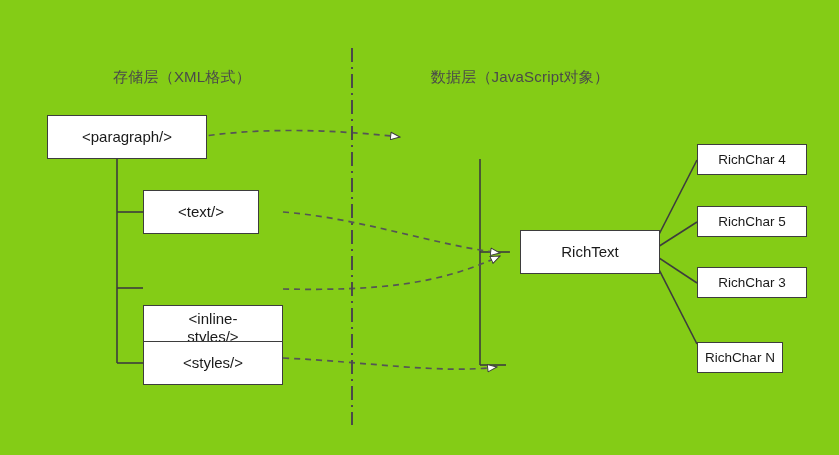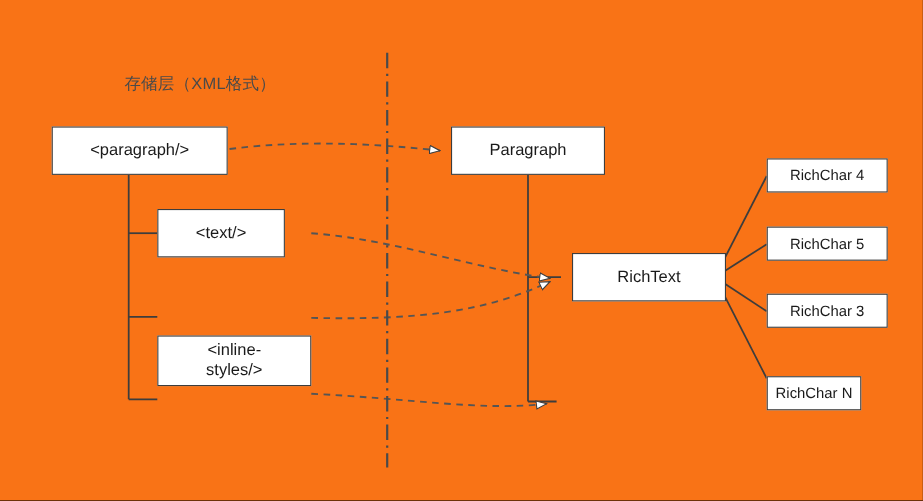--- a/index.html
+++ b/index.html
@@ -4,21 +4,21 @@
 <style>
   html, body {
     margin: 0;
     padding: 0;
     background: #000000;
   }
   #stage {
     position: relative;
     width: 839px;
     height: 455px;
-    background: #f97316;
+    background: #84cc16;
     overflow: hidden;
     font-family: "Liberation Sans", "DejaVu Sans", sans-serif;
   }
   .layer-title {
     position: absolute;
     color: #4a4a4a;
     font-size: 15px;
     line-height: 18px;
     white-space: nowrap;
     text-align: center;
@@ -83,30 +83,31 @@
     <g stroke="#555555" stroke-width="1.7" fill="none" stroke-dasharray="6 5" marker-end="url(#ahead)">
       <path d="M187,139 C250,127 330,129 400,137"></path>
       <path d="M283,212 C360,218 430,244 500,253"></path>
       <path d="M283,289 C380,291 440,284 500,256"></path>
       <path d="M283,358 C370,362 440,374 497,367"></path>
     </g>
   </svg>
 
   <div class="layer-title" style="left:47px; top:68px; width:270px;">存储层（XML格式）</div>
 
+  <div class="layer-title" style="left:380px; top:68px; width:280px;">数据层（JavaScript对象）</div>
 
   <div class="node" style="left:47px; top:115px; width:160px; height:44px;">&lt;paragraph/&gt;</div>
 
   <div class="node" style="left:143px; top:190px; width:116px; height:44px;">&lt;text/&gt;</div>
 
   <div class="node" style="left:143px; top:265px; width:140px; height:46px;margin-top:40px;">&lt;inline-
 styles/&gt;</div>
 
+  <div class="node" style="left:143px; top:341px; width:140px; height:44px;">&lt;styles/&gt;</div>
 
-  <div class="node" style="left:410px; top:115px; width:140px; height:44px;">Paragraph</div>
 
   <div class="node" style="left:510px; top:230px; width:140px; height:44px;margin-left:10px;">RichText</div>
 
 
   <div class="node small" style="left:697px; top:144px; width:110px; height:31px;">RichChar 4</div>
 
   <div class="node small" style="left:697px; top:206px; width:110px; height:31px;">RichChar 5</div>
 
   <div class="node small" style="left:697px; top:267px; width:110px; height:31px;">RichChar 3</div>
 

